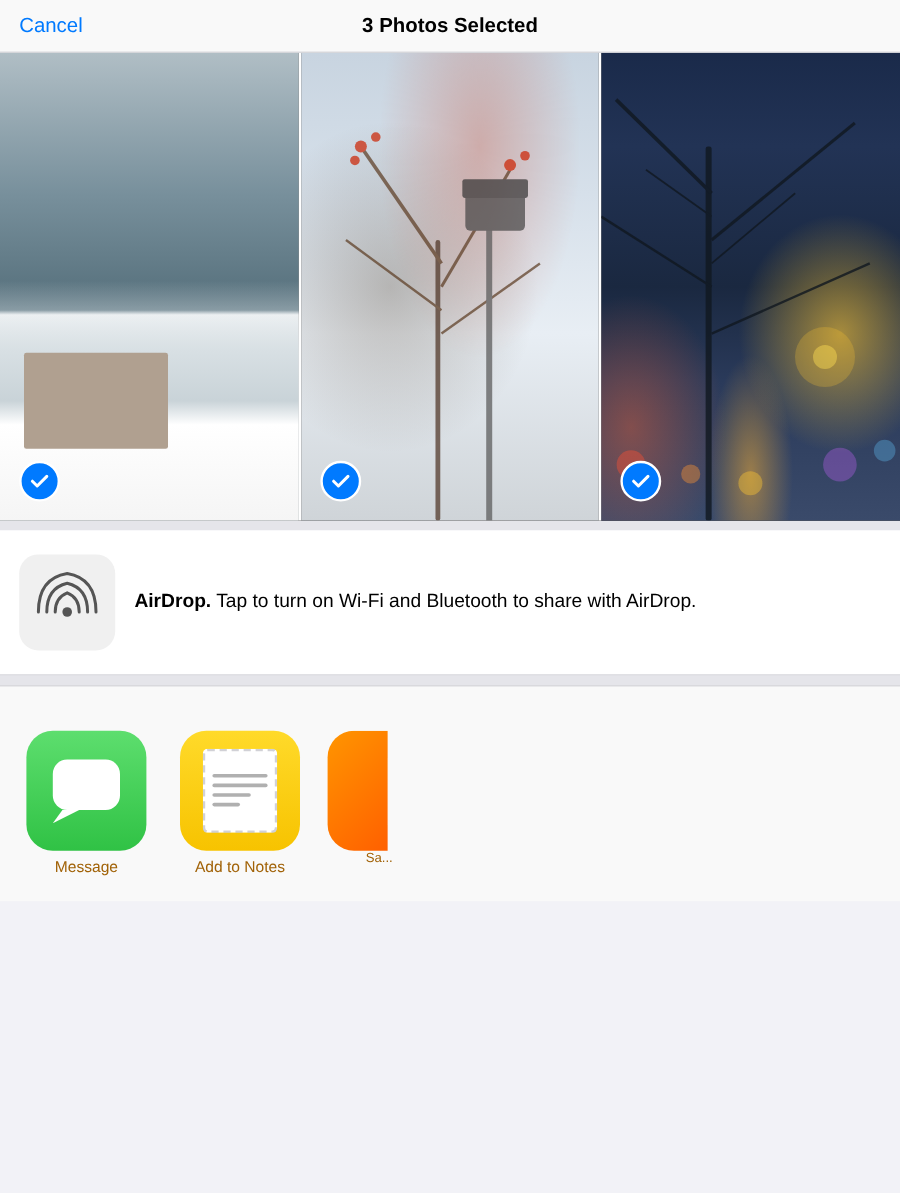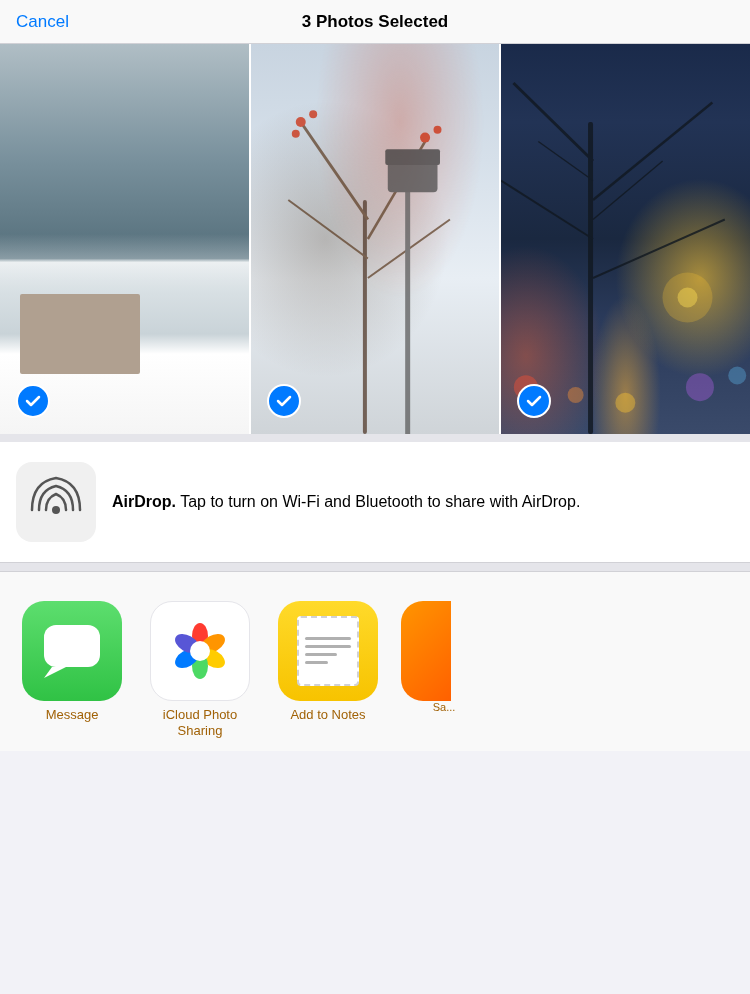--- a/index.html
+++ b/index.html
@@ -430,41 +430,20 @@
       <div class="app-icon app-icon-message">
         <svg width="60" height="55" viewBox="0 0 60 55">
           <rect x="2" y="2" width="56" height="42" rx="12" fill="white"></rect>
           <polygon points="10,44 2,55 24,44" fill="white"></polygon>
         </svg>
       </div>
       <span class="app-label">Message</span>
     </div>
 
 
-    <div class="app-item">
-      <div class="app-icon app-icon-icloud">
-
-        <svg width="66" height="66" viewBox="0 0 66 66">
-
-          <ellipse cx="33" cy="18" rx="8" ry="13" fill="#ff3b30" transform="rotate(0 33 33)"></ellipse>
-
-          <ellipse cx="33" cy="18" rx="8" ry="13" fill="#ff9500" transform="rotate(60 33 33)"></ellipse>
-
-          <ellipse cx="33" cy="18" rx="8" ry="13" fill="#ffcc00" transform="rotate(120 33 33)"></ellipse>
-
-          <ellipse cx="33" cy="18" rx="8" ry="13" fill="#4cd964" transform="rotate(180 33 33)"></ellipse>
-
-          <ellipse cx="33" cy="18" rx="8" ry="13" fill="#007aff" transform="rotate(240 33 33)"></ellipse>
-
-          <ellipse cx="33" cy="18" rx="8" ry="13" fill="#5856d6" transform="rotate(300 33 33)"></ellipse>
-          <circle cx="33" cy="33" r="10" fill="white"></circle>
-        </svg>
-      </div>
-      <span class="app-label">iCloud Photo<br>Sharing</span>
-    </div>
 
     <div class="app-item">
       <div class="app-icon app-icon-notes">
         <div class="notes-lines">
           <div class="notes-line"></div>
           <div class="notes-line"></div>
           <div class="notes-line" style="width:70%"></div>
           <div class="notes-line" style="width:50%"></div>
         </div>
       </div>

